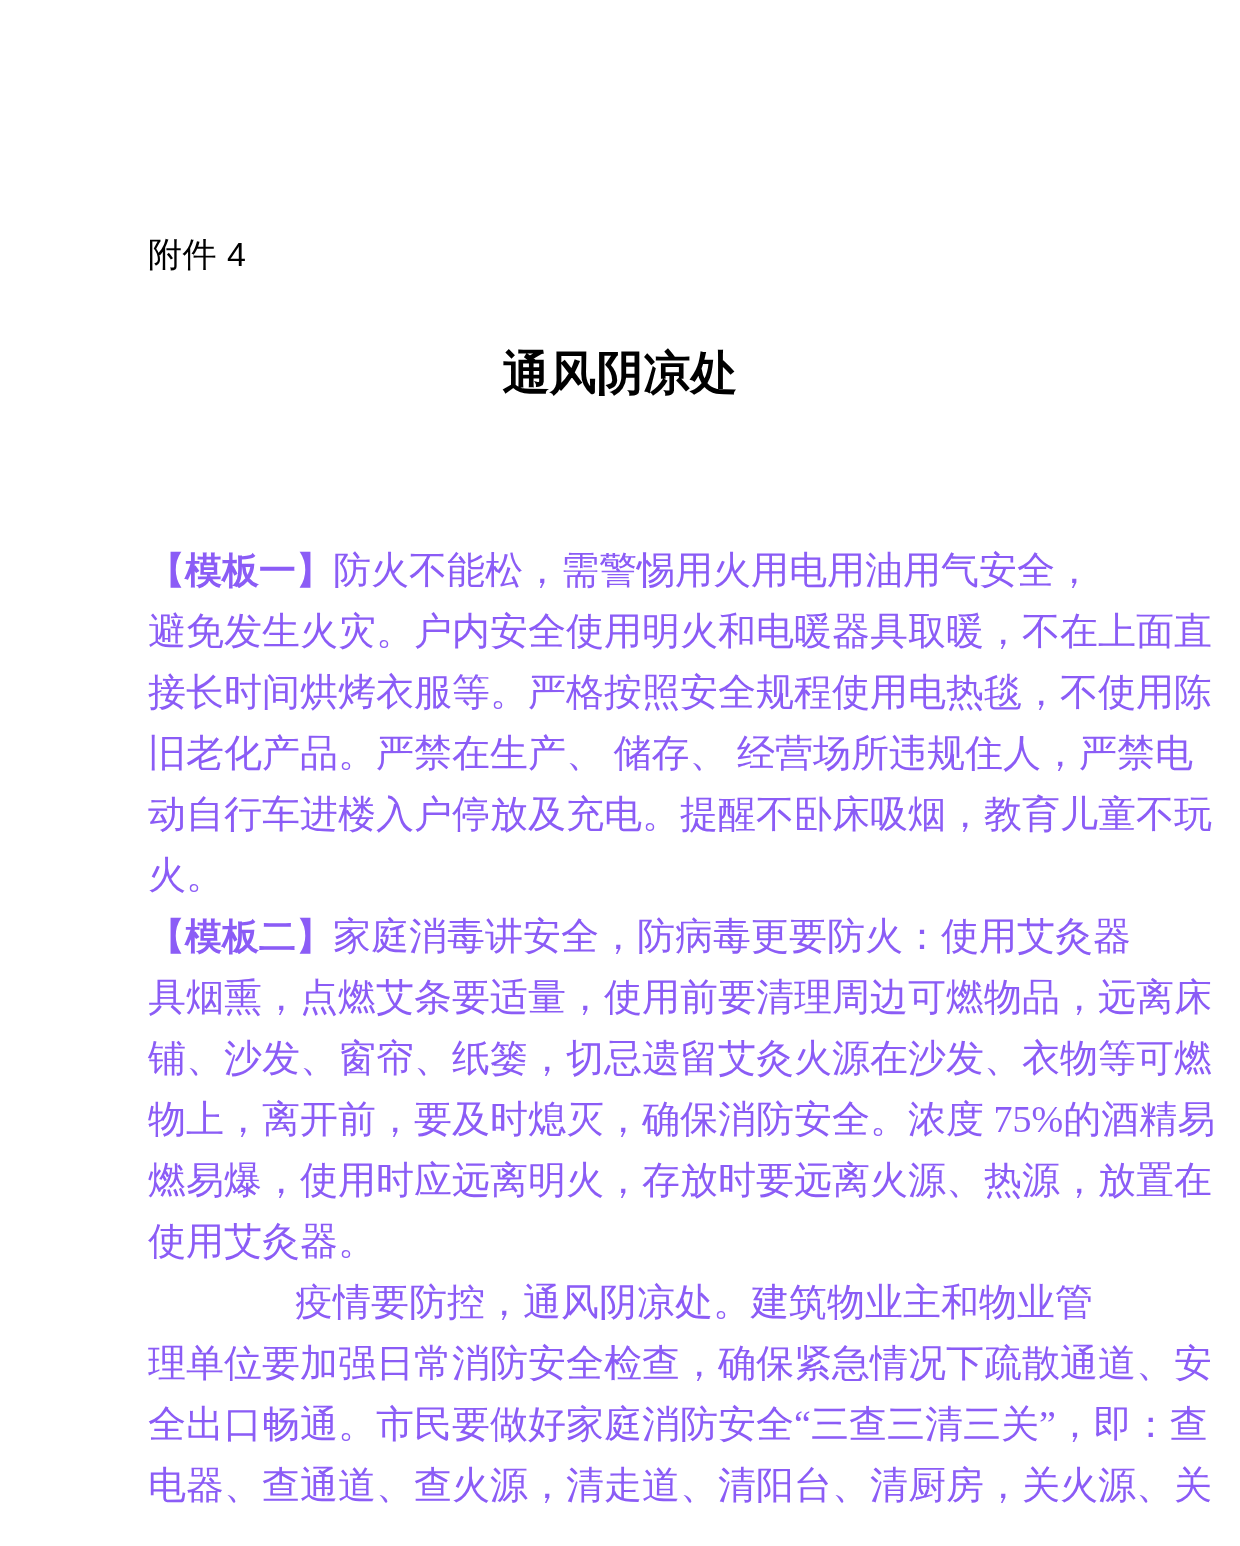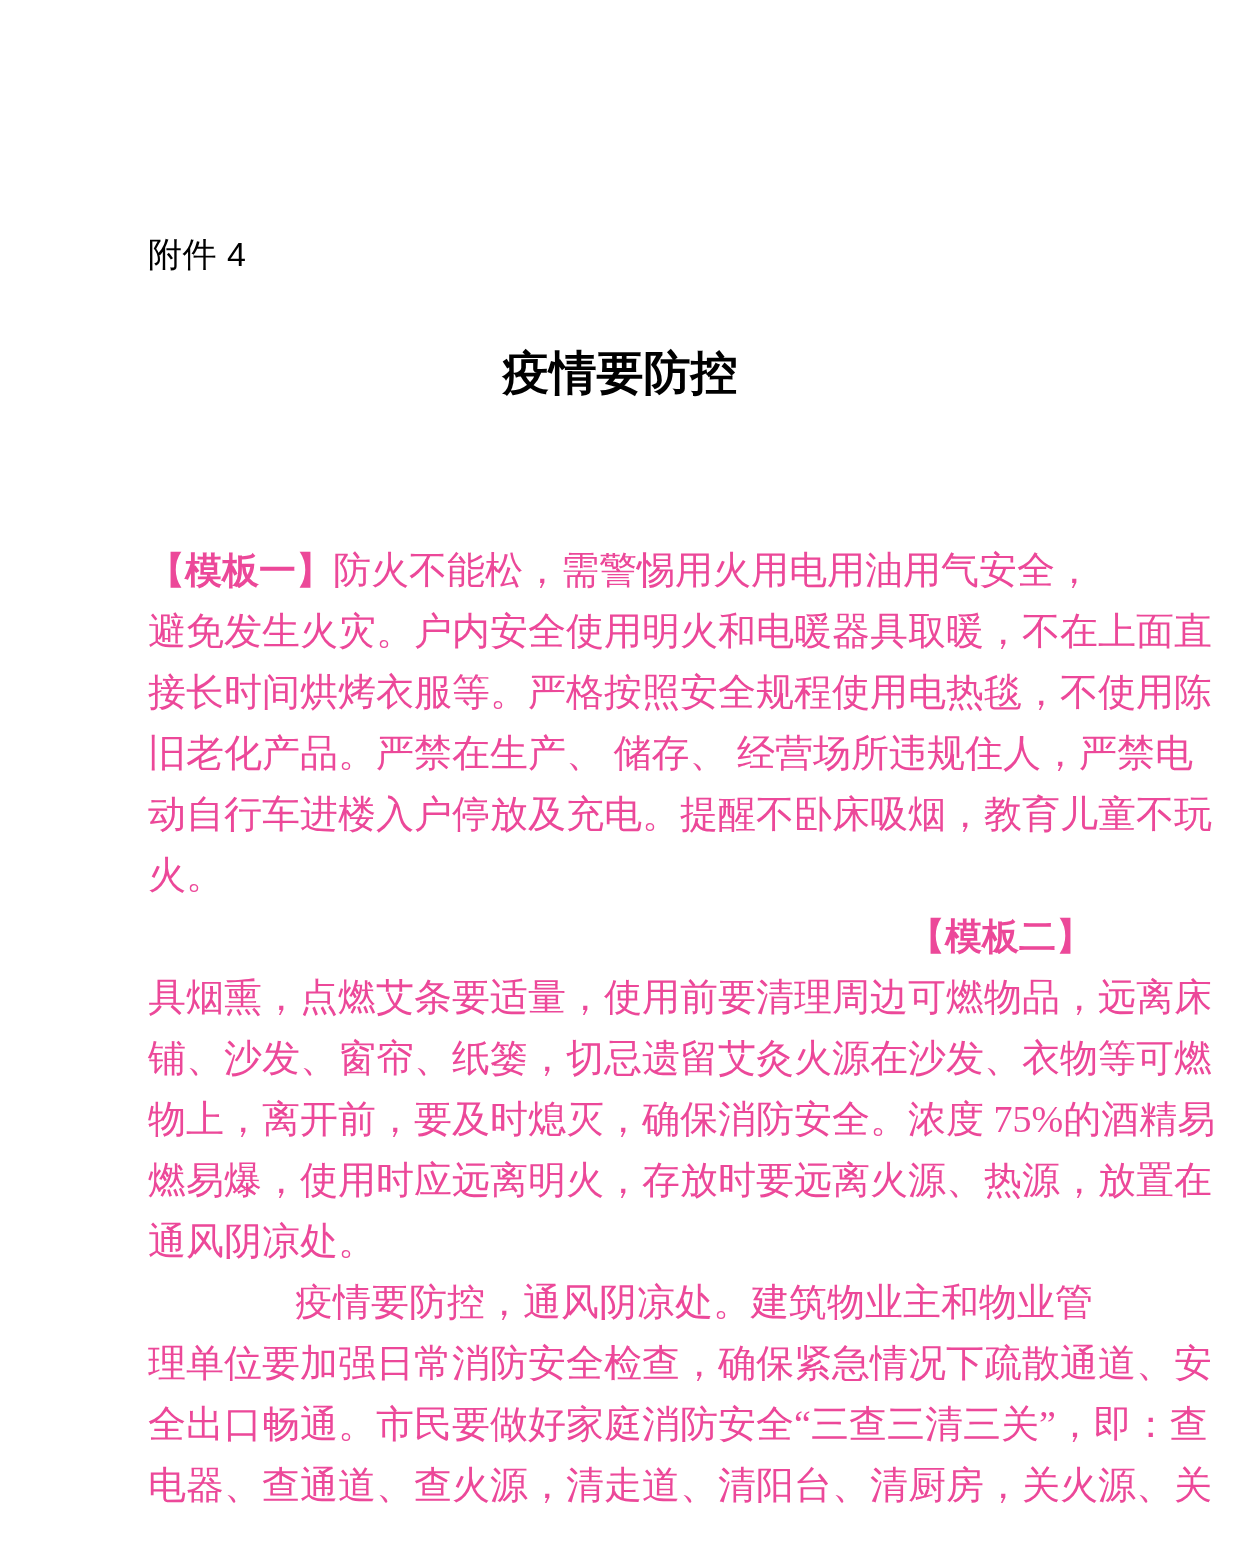--- a/index.html
+++ b/index.html
@@ -71,21 +71,21 @@
   .para {
     margin: 0 0 0 0;
   }
 
   .tline-body {
     display: block;
     height: 61px;
     line-height: 61px;
     font-size: 38px;
     white-space: pre;
-    color: #ec4899;
+    color: #8b5cf6;
     font-family: "Liberation Serif", "DejaVu Serif", serif;
     letter-spacing: 0px;
   }
 
   
   .tline-body.justify {
     display: flex;
     justify-content: space-between;
     white-space: pre;
   }
@@ -105,41 +105,41 @@
   }
 </style>
 </head>
 <body>
 
 <div class="page">
 
   <div class="attachment-label">附件 4</div>
 
   <div class="doc-title">
-    <span class="tline">疫情要防控</span>
+    <span class="tline">通风阴凉处</span>
   </div>
 
   <div class="body-block">
 
     <div class="para">
       <span class="tline-body justify"><span class="indent"></span><span class="bracket-lead">【模板一】</span><span>防火不能松，需警惕用火用电用油用气安全，</span></span>
       <span class="tline-body" style="display: flex; justify-content: space-between;"><span style="white-space: pre;">避</span><span style="white-space: pre;">免</span><span style="white-space: pre;">发</span><span style="white-space: pre;">生</span><span style="white-space: pre;">火</span><span style="white-space: pre;">灾</span><span style="white-space: pre;">。</span><span style="white-space: pre;">户</span><span style="white-space: pre;">内</span><span style="white-space: pre;">安</span><span style="white-space: pre;">全</span><span style="white-space: pre;">使</span><span style="white-space: pre;">用</span><span style="white-space: pre;">明</span><span style="white-space: pre;">火</span><span style="white-space: pre;">和</span><span style="white-space: pre;">电</span><span style="white-space: pre;">暖</span><span style="white-space: pre;">器</span><span style="white-space: pre;">具</span><span style="white-space: pre;">取</span><span style="white-space: pre;">暖</span><span style="white-space: pre;">，</span><span style="white-space: pre;">不</span><span style="white-space: pre;">在</span><span style="white-space: pre;">上</span><span style="white-space: pre;">面</span><span style="white-space: pre;">直</span></span>
       <span class="tline-body" style="display: flex; justify-content: space-between;"><span style="white-space: pre;">接</span><span style="white-space: pre;">长</span><span style="white-space: pre;">时</span><span style="white-space: pre;">间</span><span style="white-space: pre;">烘</span><span style="white-space: pre;">烤</span><span style="white-space: pre;">衣</span><span style="white-space: pre;">服</span><span style="white-space: pre;">等</span><span style="white-space: pre;">。</span><span style="white-space: pre;">严</span><span style="white-space: pre;">格</span><span style="white-space: pre;">按</span><span style="white-space: pre;">照</span><span style="white-space: pre;">安</span><span style="white-space: pre;">全</span><span style="white-space: pre;">规</span><span style="white-space: pre;">程</span><span style="white-space: pre;">使</span><span style="white-space: pre;">用</span><span style="white-space: pre;">电</span><span style="white-space: pre;">热</span><span style="white-space: pre;">毯</span><span style="white-space: pre;">，</span><span style="white-space: pre;">不</span><span style="white-space: pre;">使</span><span style="white-space: pre;">用</span><span style="white-space: pre;">陈</span></span>
       <span class="tline-body" style="display: flex; justify-content: space-between;"><span style="white-space: pre;">旧</span><span style="white-space: pre;">老</span><span style="white-space: pre;">化</span><span style="white-space: pre;">产</span><span style="white-space: pre;">品</span><span style="white-space: pre;">。</span><span style="white-space: pre;">严</span><span style="white-space: pre;">禁</span><span style="white-space: pre;">在</span><span style="white-space: pre;">生</span><span style="white-space: pre;">产</span><span style="white-space: pre;">、</span><span style="white-space: pre;"> </span><span style="white-space: pre;">储</span><span style="white-space: pre;">存</span><span style="white-space: pre;">、</span><span style="white-space: pre;"> </span><span style="white-space: pre;">经</span><span style="white-space: pre;">营</span><span style="white-space: pre;">场</span><span style="white-space: pre;">所</span><span style="white-space: pre;">违</span><span style="white-space: pre;">规</span><span style="white-space: pre;">住</span><span style="white-space: pre;">人</span><span style="white-space: pre;">，</span><span style="white-space: pre;">严</span><span style="white-space: pre;">禁</span><span style="white-space: pre;">电</span></span>
       <span class="tline-body" style="display: flex; justify-content: space-between;"><span style="white-space: pre;">动</span><span style="white-space: pre;">自</span><span style="white-space: pre;">行</span><span style="white-space: pre;">车</span><span style="white-space: pre;">进</span><span style="white-space: pre;">楼</span><span style="white-space: pre;">入</span><span style="white-space: pre;">户</span><span style="white-space: pre;">停</span><span style="white-space: pre;">放</span><span style="white-space: pre;">及</span><span style="white-space: pre;">充</span><span style="white-space: pre;">电</span><span style="white-space: pre;">。</span><span style="white-space: pre;">提</span><span style="white-space: pre;">醒</span><span style="white-space: pre;">不</span><span style="white-space: pre;">卧</span><span style="white-space: pre;">床</span><span style="white-space: pre;">吸</span><span style="white-space: pre;">烟</span><span style="white-space: pre;">，</span><span style="white-space: pre;">教</span><span style="white-space: pre;">育</span><span style="white-space: pre;">儿</span><span style="white-space: pre;">童</span><span style="white-space: pre;">不</span><span style="white-space: pre;">玩</span></span>
       <span class="tline-body">火。</span>
     </div>
 
     <div class="para">
-      <span class="tline-body justify"><span class="indent"></span><span class="bracket-lead">【模板二】</span></span>
+      <span class="tline-body justify"><span class="indent"></span><span class="bracket-lead">【模板二】</span><span>家庭消毒讲安全，防病毒更要防火：使用艾灸器</span></span>
       <span class="tline-body" style="display: flex; justify-content: space-between;"><span style="white-space: pre;">具</span><span style="white-space: pre;">烟</span><span style="white-space: pre;">熏</span><span style="white-space: pre;">，</span><span style="white-space: pre;">点</span><span style="white-space: pre;">燃</span><span style="white-space: pre;">艾</span><span style="white-space: pre;">条</span><span style="white-space: pre;">要</span><span style="white-space: pre;">适</span><span style="white-space: pre;">量</span><span style="white-space: pre;">，</span><span style="white-space: pre;">使</span><span style="white-space: pre;">用</span><span style="white-space: pre;">前</span><span style="white-space: pre;">要</span><span style="white-space: pre;">清</span><span style="white-space: pre;">理</span><span style="white-space: pre;">周</span><span style="white-space: pre;">边</span><span style="white-space: pre;">可</span><span style="white-space: pre;">燃</span><span style="white-space: pre;">物</span><span style="white-space: pre;">品</span><span style="white-space: pre;">，</span><span style="white-space: pre;">远</span><span style="white-space: pre;">离</span><span style="white-space: pre;">床</span></span>
       <span class="tline-body" style="display: flex; justify-content: space-between;"><span style="white-space: pre;">铺</span><span style="white-space: pre;">、</span><span style="white-space: pre;">沙</span><span style="white-space: pre;">发</span><span style="white-space: pre;">、</span><span style="white-space: pre;">窗</span><span style="white-space: pre;">帘</span><span style="white-space: pre;">、</span><span style="white-space: pre;">纸</span><span style="white-space: pre;">篓</span><span style="white-space: pre;">，</span><span style="white-space: pre;">切</span><span style="white-space: pre;">忌</span><span style="white-space: pre;">遗</span><span style="white-space: pre;">留</span><span style="white-space: pre;">艾</span><span style="white-space: pre;">灸</span><span style="white-space: pre;">火</span><span style="white-space: pre;">源</span><span style="white-space: pre;">在</span><span style="white-space: pre;">沙</span><span style="white-space: pre;">发</span><span style="white-space: pre;">、</span><span style="white-space: pre;">衣</span><span style="white-space: pre;">物</span><span style="white-space: pre;">等</span><span style="white-space: pre;">可</span><span style="white-space: pre;">燃</span></span>
       <span class="tline-body" style="display: flex; justify-content: space-between;"><span style="white-space: pre;">物</span><span style="white-space: pre;">上</span><span style="white-space: pre;">，</span><span style="white-space: pre;">离</span><span style="white-space: pre;">开</span><span style="white-space: pre;">前</span><span style="white-space: pre;">，</span><span style="white-space: pre;">要</span><span style="white-space: pre;">及</span><span style="white-space: pre;">时</span><span style="white-space: pre;">熄</span><span style="white-space: pre;">灭</span><span style="white-space: pre;">，</span><span style="white-space: pre;">确</span><span style="white-space: pre;">保</span><span style="white-space: pre;">消</span><span style="white-space: pre;">防</span><span style="white-space: pre;">安</span><span style="white-space: pre;">全</span><span style="white-space: pre;">。</span><span style="white-space: pre;">浓</span><span style="white-space: pre;">度</span><span style="white-space: pre;"> </span><span style="white-space: pre;">7</span><span style="white-space: pre;">5</span><span style="white-space: pre;">%</span><span style="white-space: pre;">的</span><span style="white-space: pre;">酒</span><span style="white-space: pre;">精</span><span style="white-space: pre;">易</span></span>
       <span class="tline-body" style="display: flex; justify-content: space-between;"><span style="white-space: pre;">燃</span><span style="white-space: pre;">易</span><span style="white-space: pre;">爆</span><span style="white-space: pre;">，</span><span style="white-space: pre;">使</span><span style="white-space: pre;">用</span><span style="white-space: pre;">时</span><span style="white-space: pre;">应</span><span style="white-space: pre;">远</span><span style="white-space: pre;">离</span><span style="white-space: pre;">明</span><span style="white-space: pre;">火</span><span style="white-space: pre;">，</span><span style="white-space: pre;">存</span><span style="white-space: pre;">放</span><span style="white-space: pre;">时</span><span style="white-space: pre;">要</span><span style="white-space: pre;">远</span><span style="white-space: pre;">离</span><span style="white-space: pre;">火</span><span style="white-space: pre;">源</span><span style="white-space: pre;">、</span><span style="white-space: pre;">热</span><span style="white-space: pre;">源</span><span style="white-space: pre;">，</span><span style="white-space: pre;">放</span><span style="white-space: pre;">置</span><span style="white-space: pre;">在</span></span>
-      <span class="tline-body">通风阴凉处。</span>
+      <span class="tline-body">使用艾灸器。</span>
     </div>
 
     <div class="para">
       <span class="tline-body justify"><span class="indent"></span><span>疫情要防控，通风阴凉处。建筑物业主和物业管</span></span>
       <span class="tline-body" style="display: flex; justify-content: space-between;"><span style="white-space: pre;">理</span><span style="white-space: pre;">单</span><span style="white-space: pre;">位</span><span style="white-space: pre;">要</span><span style="white-space: pre;">加</span><span style="white-space: pre;">强</span><span style="white-space: pre;">日</span><span style="white-space: pre;">常</span><span style="white-space: pre;">消</span><span style="white-space: pre;">防</span><span style="white-space: pre;">安</span><span style="white-space: pre;">全</span><span style="white-space: pre;">检</span><span style="white-space: pre;">查</span><span style="white-space: pre;">，</span><span style="white-space: pre;">确</span><span style="white-space: pre;">保</span><span style="white-space: pre;">紧</span><span style="white-space: pre;">急</span><span style="white-space: pre;">情</span><span style="white-space: pre;">况</span><span style="white-space: pre;">下</span><span style="white-space: pre;">疏</span><span style="white-space: pre;">散</span><span style="white-space: pre;">通</span><span style="white-space: pre;">道</span><span style="white-space: pre;">、</span><span style="white-space: pre;">安</span></span>
       <span class="tline-body" style="display: flex; justify-content: space-between;"><span style="white-space: pre;">全</span><span style="white-space: pre;">出</span><span style="white-space: pre;">口</span><span style="white-space: pre;">畅</span><span style="white-space: pre;">通</span><span style="white-space: pre;">。</span><span style="white-space: pre;">市</span><span style="white-space: pre;">民</span><span style="white-space: pre;">要</span><span style="white-space: pre;">做</span><span style="white-space: pre;">好</span><span style="white-space: pre;">家</span><span style="white-space: pre;">庭</span><span style="white-space: pre;">消</span><span style="white-space: pre;">防</span><span style="white-space: pre;">安</span><span style="white-space: pre;">全</span><span style="white-space: pre;">“</span><span style="white-space: pre;">三</span><span style="white-space: pre;">查</span><span style="white-space: pre;">三</span><span style="white-space: pre;">清</span><span style="white-space: pre;">三</span><span style="white-space: pre;">关</span><span style="white-space: pre;">”</span><span style="white-space: pre;">，</span><span style="white-space: pre;">即</span><span style="white-space: pre;">：</span><span style="white-space: pre;">查</span></span>
       <span class="tline-body">电器、查通道、查火源，清走道、清阳台、清厨房，关火源、关</span>
     </div>
 
   </div>

